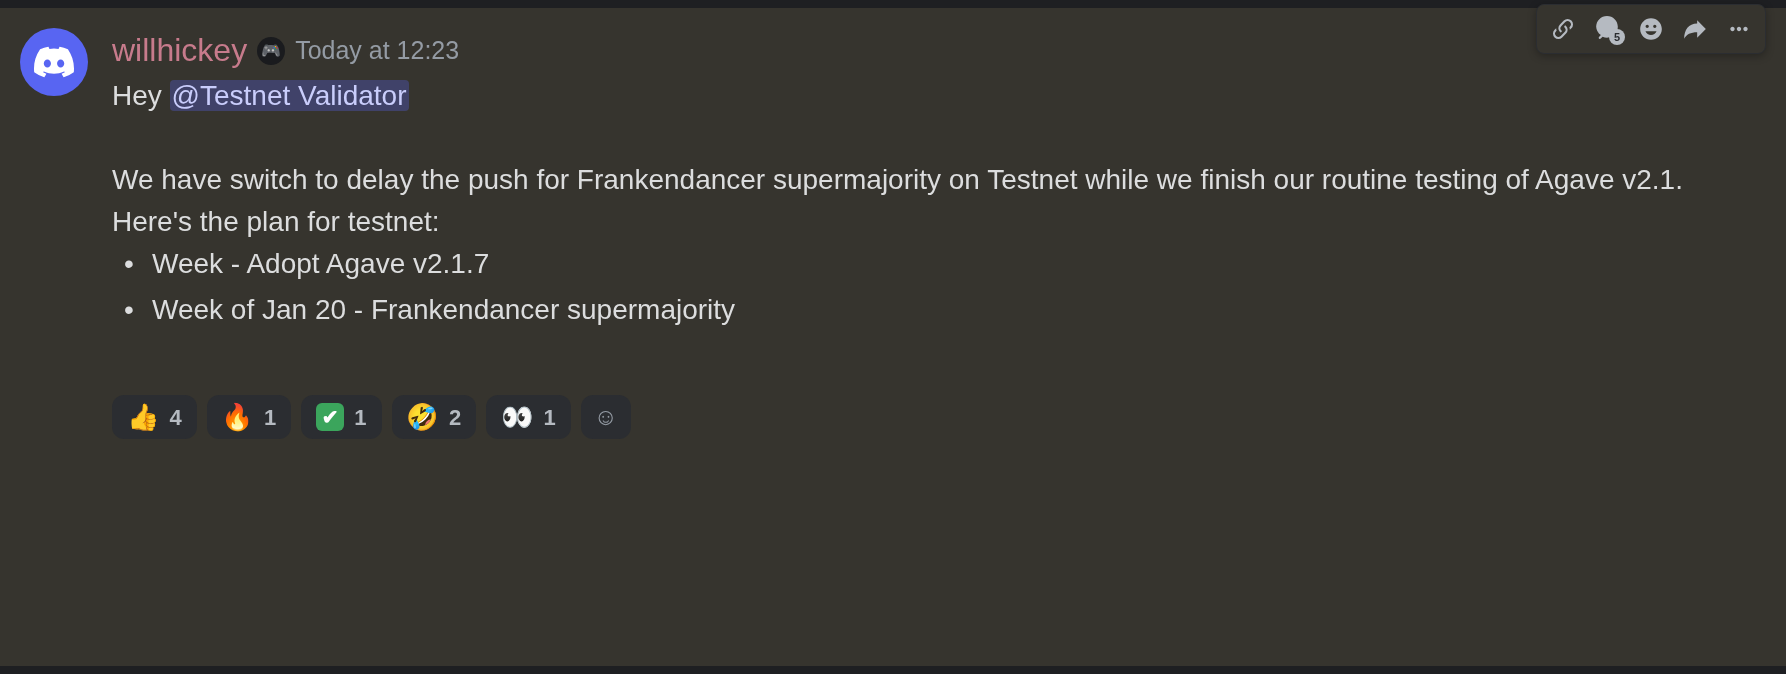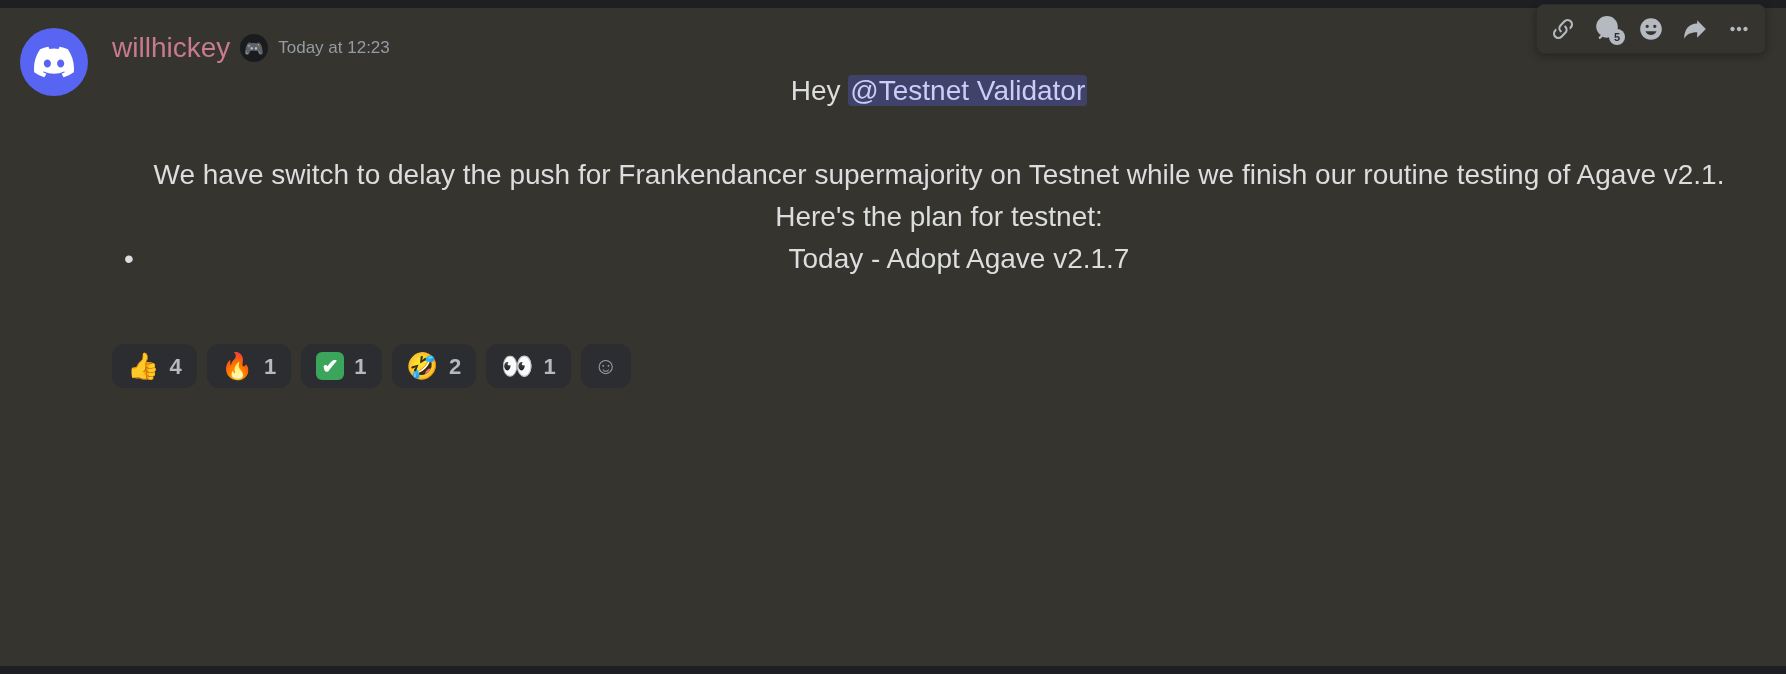--- a/index.html
+++ b/index.html
@@ -56,21 +56,21 @@
     
     .message-header {
       display: flex;
       align-items: center;
       gap: 10px;
       margin-bottom: 6px;
     }
     
     .username {
       color: #c77b8c;
-      font-size: 28px;
+      font-size: 32px;
       font-weight: 500;
       cursor: pointer;
     }
     
     .badge {
       width: 28px;
       height: 28px;
       background-color: #1a1b1e;
       border-radius: 50%;
       display: flex;
@@ -79,29 +79,28 @@
     }
     
     .badge-inner {
       color: white;
       font-size: 16px;
       font-weight: bold;
     }
     
     .timestamp {
       color: #949ba4;
-      font-size: 17px;
+      font-size: 25px;
       font-weight: 400;
     }
     
     .message-body {
       font-size: 28px;
       line-height: 1.5;
       color: #dcddde;
-      text-align: center;
     }
     
     .mention {
       background-color: rgba(88, 101, 242, 0.3);
       color: #c9cdfb;
       border-radius: 4px;
       padding: 0 2px;
       font-weight: 500;
     }
     
@@ -302,21 +301,22 @@
     <div class="message-body">
       <div class="message-paragraph">
         <span>Hey </span><span class="mention">@Testnet Validator</span>
       </div>
 
       <div class="spacer"></div>
 
       <div class="message-paragraph">We have switch to delay the push for Frankendancer supermajority on Testnet while we finish our routine testing of Agave v2.1. Here's the plan for testnet:</div>
 
       <ul class="bullet-list">
-        <li>Today - Adopt Agave v2.1.7</li>
+        <li>Week - Adopt Agave v2.1.7</li>
+        <li>Week of Jan 20 - Frankendancer supermajority</li>
       </ul>
 
       <div class="spacer"></div>
 
 
       <div class="reactions">
         <div class="reaction">
           <span class="reaction-emoji">👍</span>
           <span class="reaction-count">4</span>
         </div>

